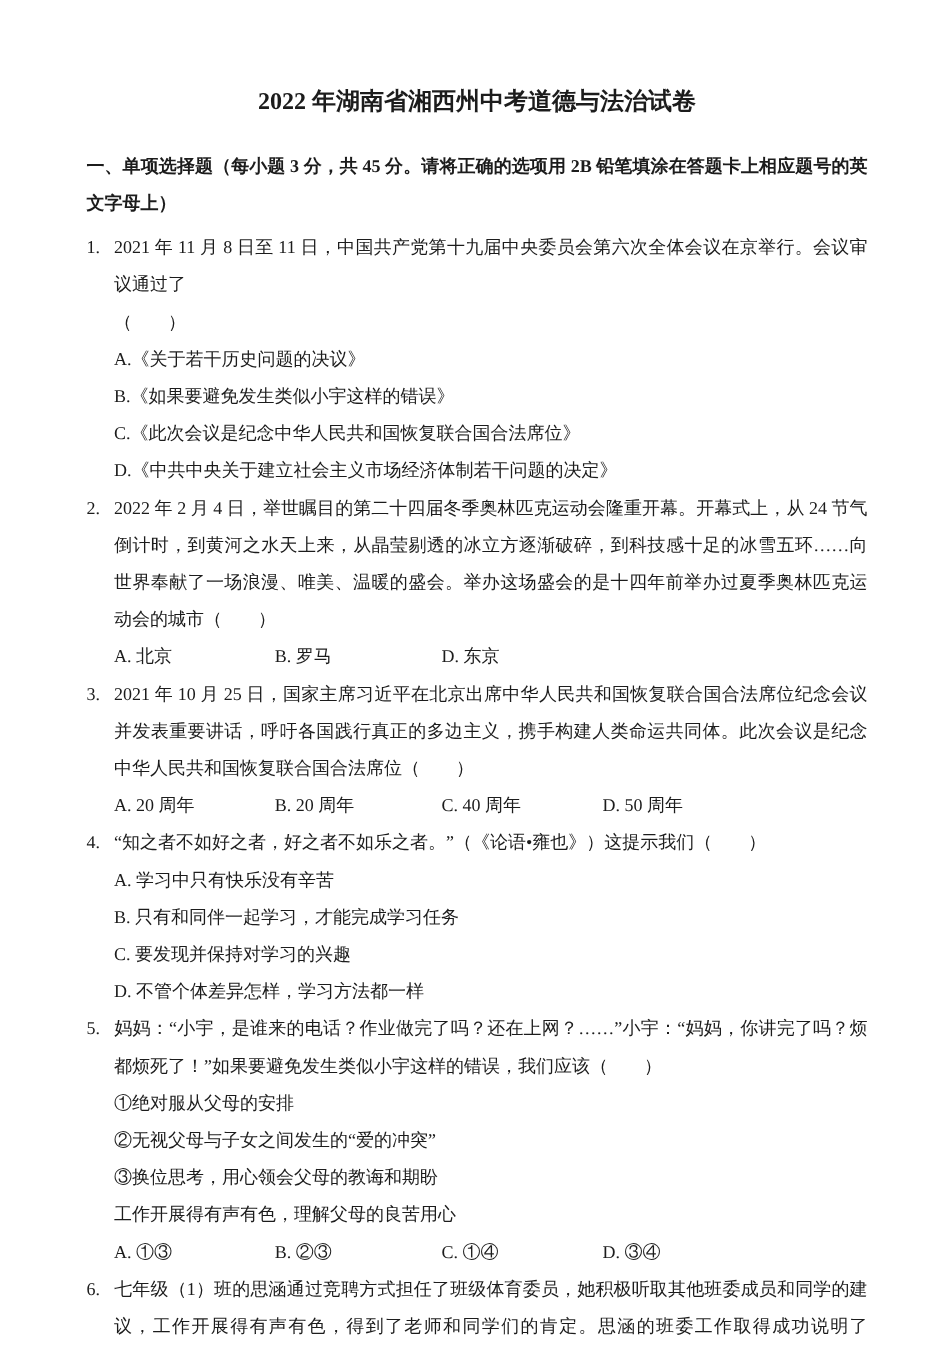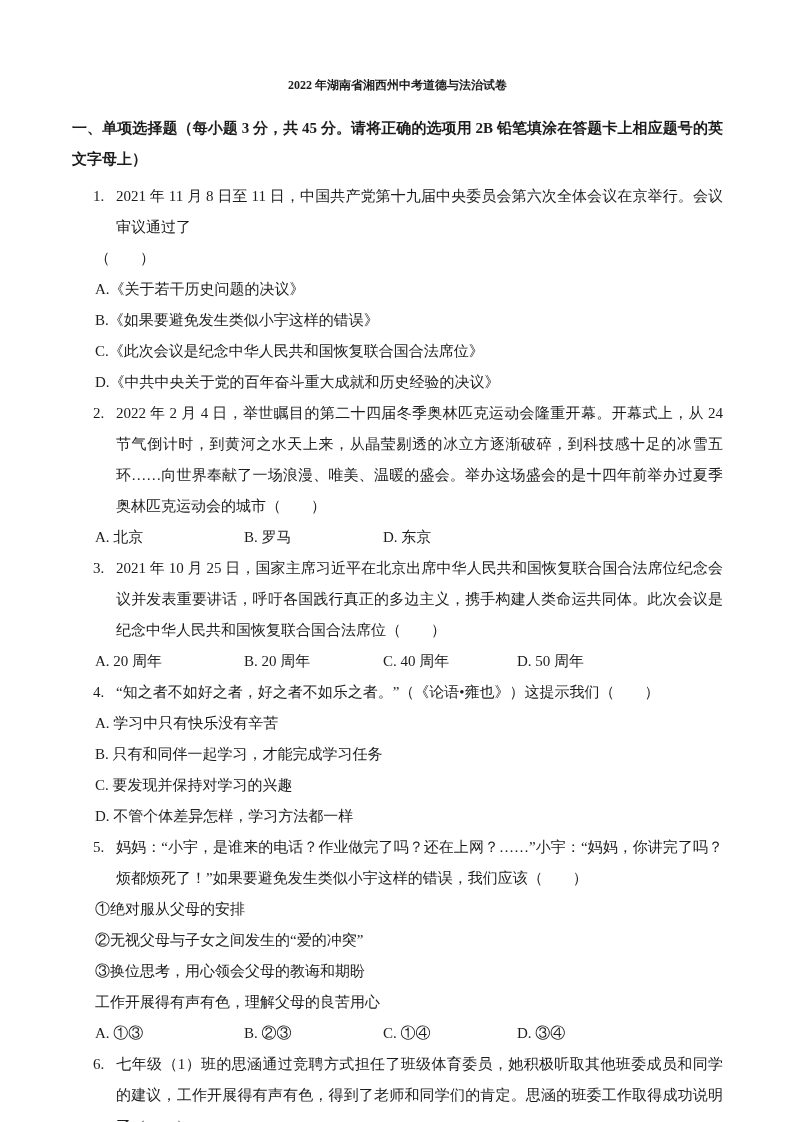--- a/index.html
+++ b/index.html
@@ -13,63 +13,62 @@
     color: #1c1c1c;
     font-family: "Liberation Serif", "DejaVu Serif", serif;
     font-size: 15px;
     line-height: 31px;
     padding: 70px 70px 0 72px;
     overflow: hidden;
   }
   .title {
     text-align: center;
     font-weight: 700;
-    font-size: 12px;
+    font-size: 20px;
     line-height: 31px;
-    margin-bottom: 12px;
+    margin-bottom: 23px;
   }
   .section-header {
     font-weight: 700;
     text-align: justify;
     margin-bottom: 6px;
   }
   .stem {
     text-align: justify;
     padding-left: 23px;
     text-indent: -23px;
-    margin-left: 21px;
   }
   .qnum {
     display: inline-block;
     width: 23px;
     text-indent: 0;
   }
   .line { padding-left: 23px; text-align: justify; }
   .opts-row { padding-left: 23px; display: flex; }
   .opts-row .col { flex: 0 0 auto; white-space: nowrap; }
   .opts-row .col:nth-child(1) { width: 134px; }
-  .opts-row .col:nth-child(2) { width: 139px; margin-left: 15px; }
+  .opts-row .col:nth-child(2) { width: 139px; }
   .opts-row .col:nth-child(3) { width: 134px; }
 </style>
 </head>
 <body>
 
 <div class="page">
 
   <h1 class="title">2022 年湖南省湘西州中考道德与法治试卷</h1>
 
   <p class="section-header">一、单项选择题（每小题 3 分，共 45 分。请将正确的选项用 2B 铅笔填涂在答题卡上相应题号的英文字母上）</p>
 
   <div class="question">
     <p class="stem"><span class="qnum">1.</span><span>2021 年 11 月 8 日至 11 日，中国共产党第十九届中央委员会第六次全体会议在京举行。会议审议通过了</span></p>
     <p class="line">（　　）</p>
     <p class="line">A.《关于若干历史问题的决议》</p>
     <p class="line">B.《如果要避免发生类似小宇这样的错误》</p>
     <p class="line">C.《此次会议是纪念中华人民共和国恢复联合国合法席位》</p>
-    <p class="line">D.《中共中央关于党的百年奋斗重大成就和历史经验的决议》</p>
+    <p class="line">D.《中共中央关于建立社会主义市场经济体制若干问题的决定》</p>
   </div>
 
   <div class="question">
     <p class="stem"><span class="qnum">2.</span><span>2022 年 2 月 4 日，举世瞩目的第二十四届冬季奥林匹克运动会隆重开幕。开幕式上，从 24 节气倒计时，到黄河之水天上来，从晶莹剔透的冰立方逐渐破碎，到科技感十足的冰雪五环……向世界奉献了一场浪漫、唯美、温暖的盛会。举办这场盛会的是十四年前举办过夏季奥林匹克运动会的城市（　　）</span></p>
     <p class="opts-row">
       <span class="col">A. 北京</span>
       <span class="col">B. 罗马</span>
       <span class="col">D. 东京</span>
     </p>
   </div>

